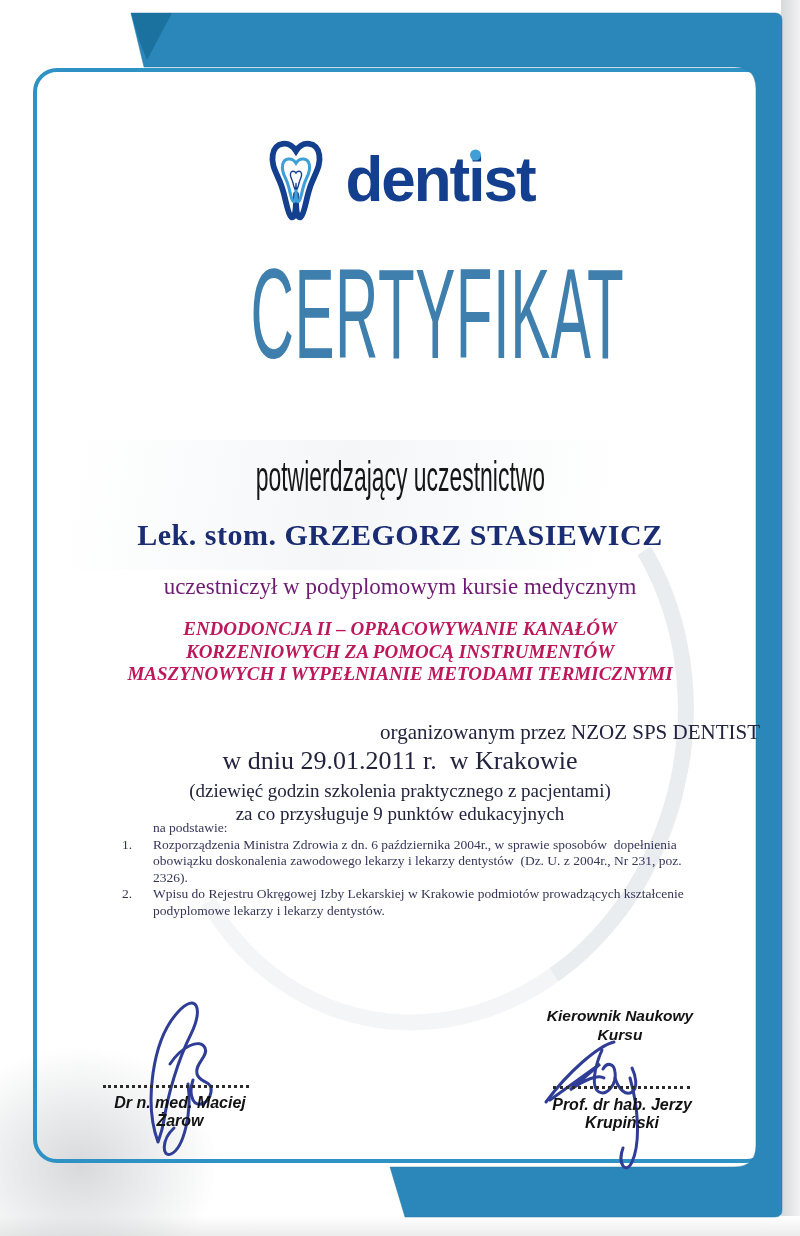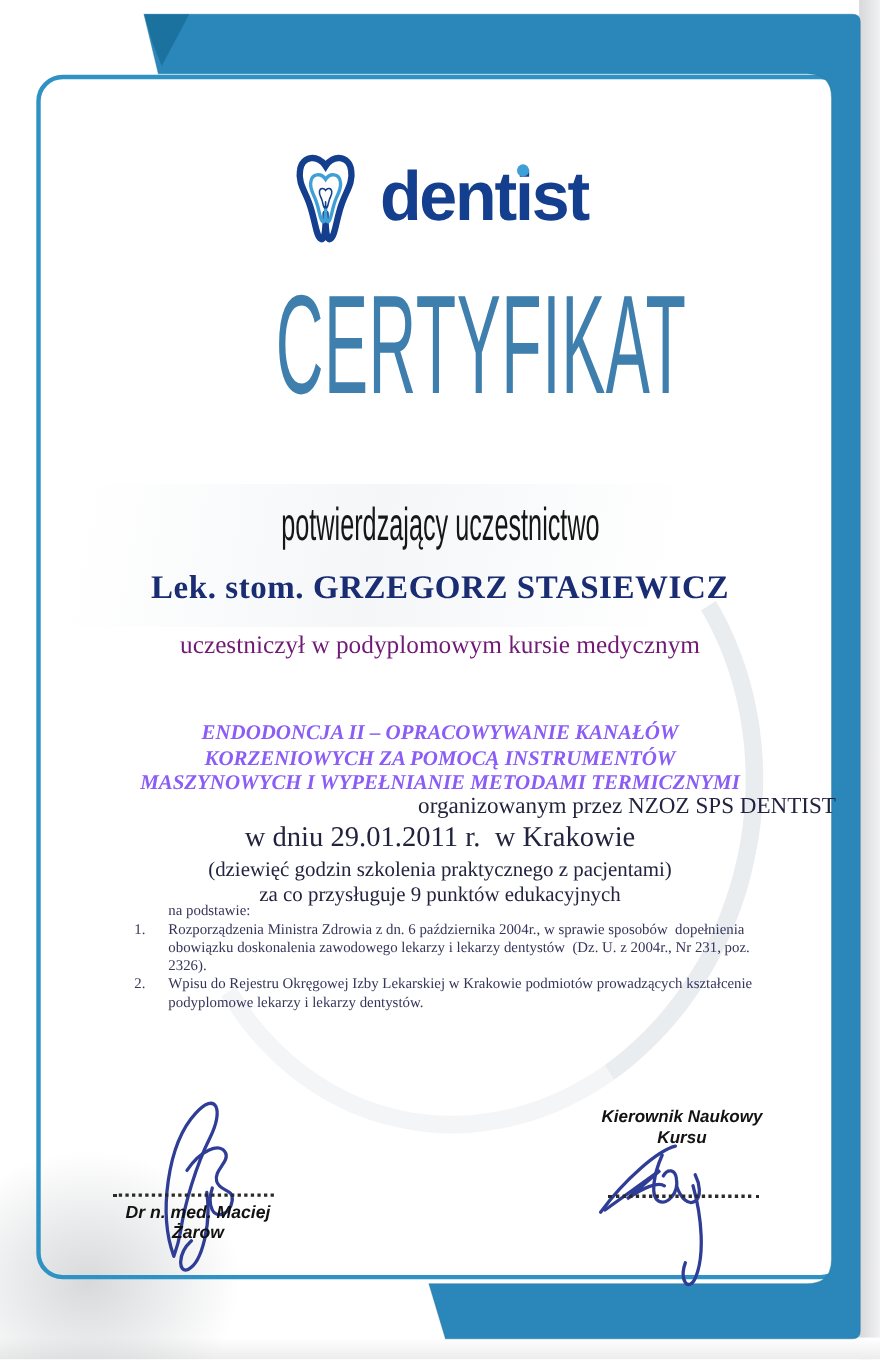--- a/index.html
+++ b/index.html
@@ -37,21 +37,21 @@
   
   .title{top:250px;}
   .title span{display:inline-block;font-family:"Liberation Sans",sans-serif;
     font-size:128px;line-height:1;color:#3f7fae;letter-spacing:1px;
     transform:scale(.47,1);transform-origin:center;white-space:nowrap;}
   .subtitle{top:416px;margin-top:40px;}
   .subtitle span{display:inline-block;font-family:"Liberation Sans",sans-serif;
     font-size:37px;color:#161616;transform:scale(.62,1.14);transform-origin:center;white-space:nowrap;}
   .recipient{top:518px;font-weight:bold;font-size:30px;color:#1a2c72;letter-spacing:.5px;}
   .participation{top:572px;font-size:23px;line-height:29px;color:#701a75;}
-  .course{top:656px;font-weight:bold;font-style:italic;font-size:19px;line-height:22.5px;color:#8b5cf6;}
+  .course{top:618px;font-weight:bold;font-style:italic;font-size:19px;line-height:22.5px;color:#be185d;}
   .org1{top:720px;font-size:21px;color:#23233f;text-align:right;}
   .org2{top:746px;font-size:26px;color:#23233f;white-space:pre;}
   .org3{top:780px;font-size:19px;color:#23233f;}
   .org4{top:803px;font-size:19px;color:#23233f;}
   
   .legal{position:absolute;left:122px;top:820px;width:585px;font-size:13.5px;
     line-height:16.5px;color:#35355a;}
   .legal-intro{margin-left:31px;}
   .legal-item{display:flex;}
   .legal-num{width:31px;flex:none;}
@@ -158,15 +158,16 @@
     <svg class="sig-svg" style="left:540px;top:1030px;" width="130" height="140" viewBox="0 0 130 140">
       <g fill="none" stroke="#2f3d96" stroke-width="3" stroke-linecap="round">
         <path d="M6,72 C28,42 58,16 74,12"></path>
         <path d="M10,70 L60,34 L30,60 C44,50 58,44 64,48"></path>
         <path d="M62,20 C54,38 51,58 59,62 C67,66 77,54 75,42 C74,33 67,32 63,39"></path>
         <path d="M75,48 C79,60 86,66 92,62 C98,58 96,46 92,38"></path>
         <path d="M90,48 C98,76 101,112 92,132 C86,145 77,134 83,118"></path>
       </g>
     </svg>
     <div class="dotline" style="left:553px;top:1086px;width:137px;"></div>
+    <div class="sig-label name-right">Prof. dr hab. Jerzy Krupiński</div>
 
   </div>
 </div>
 
 </body></html>

